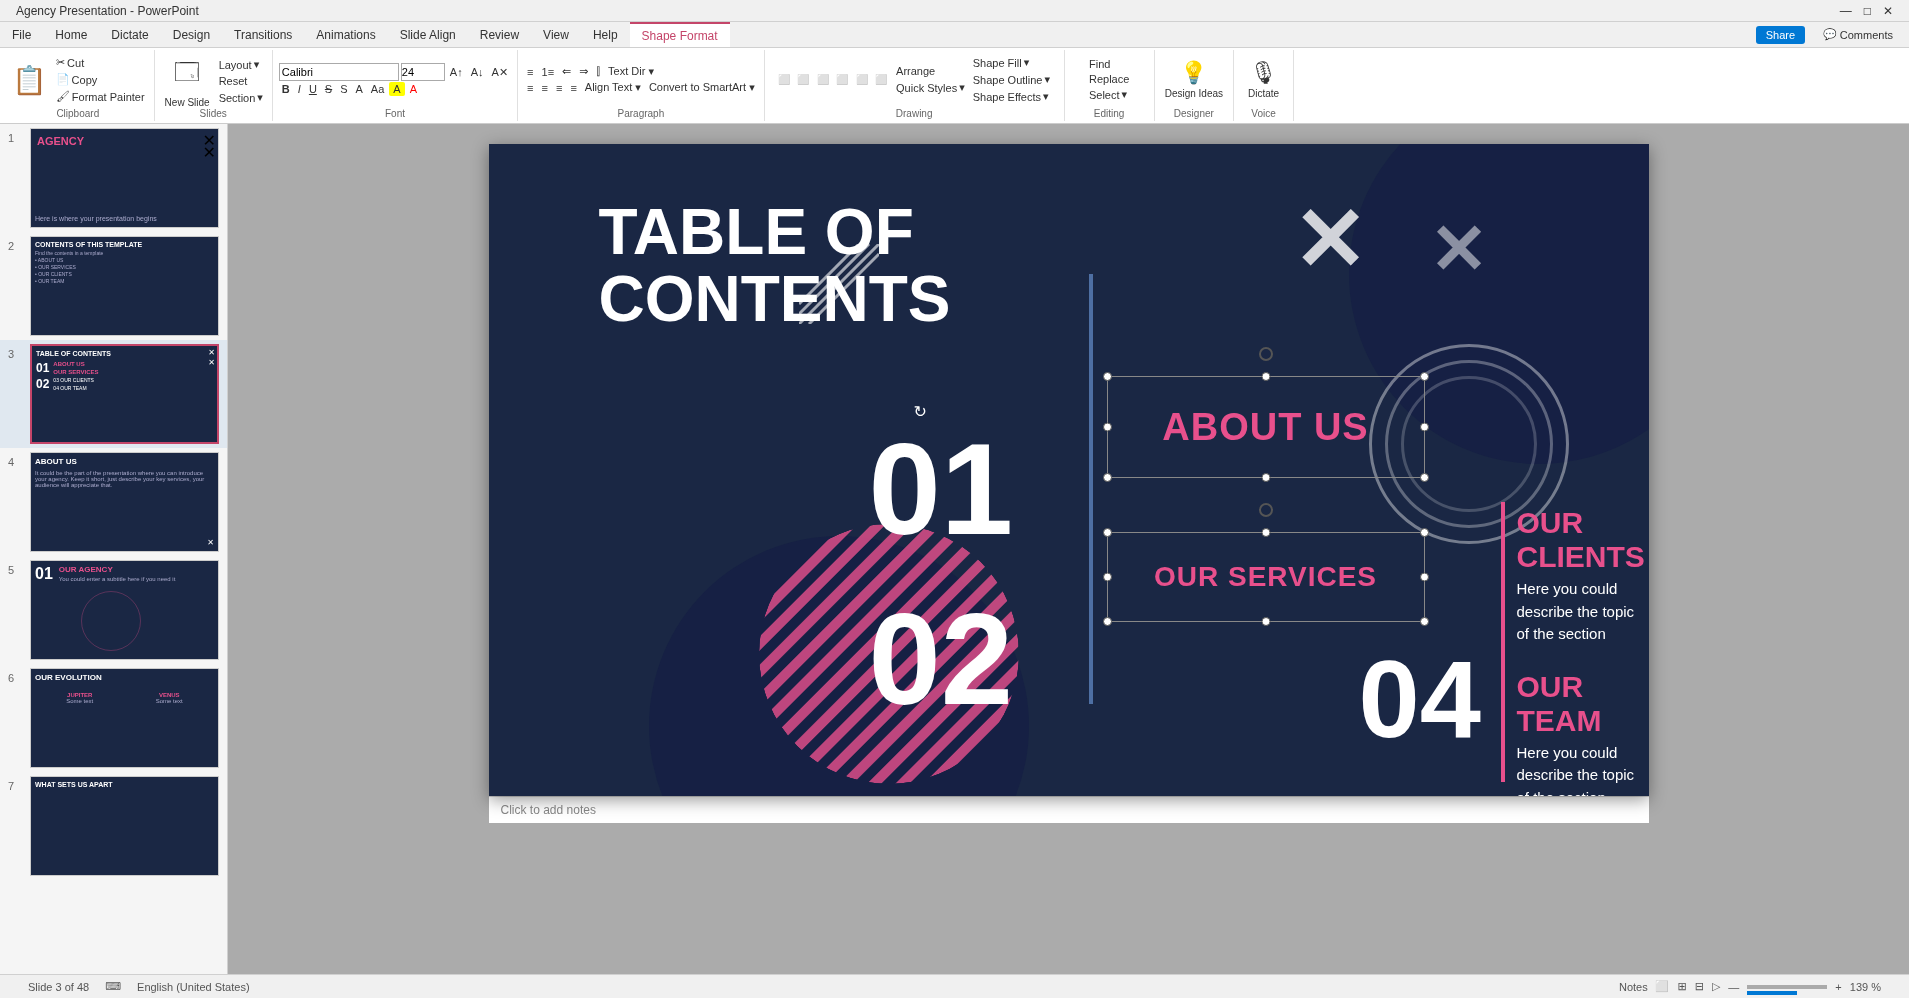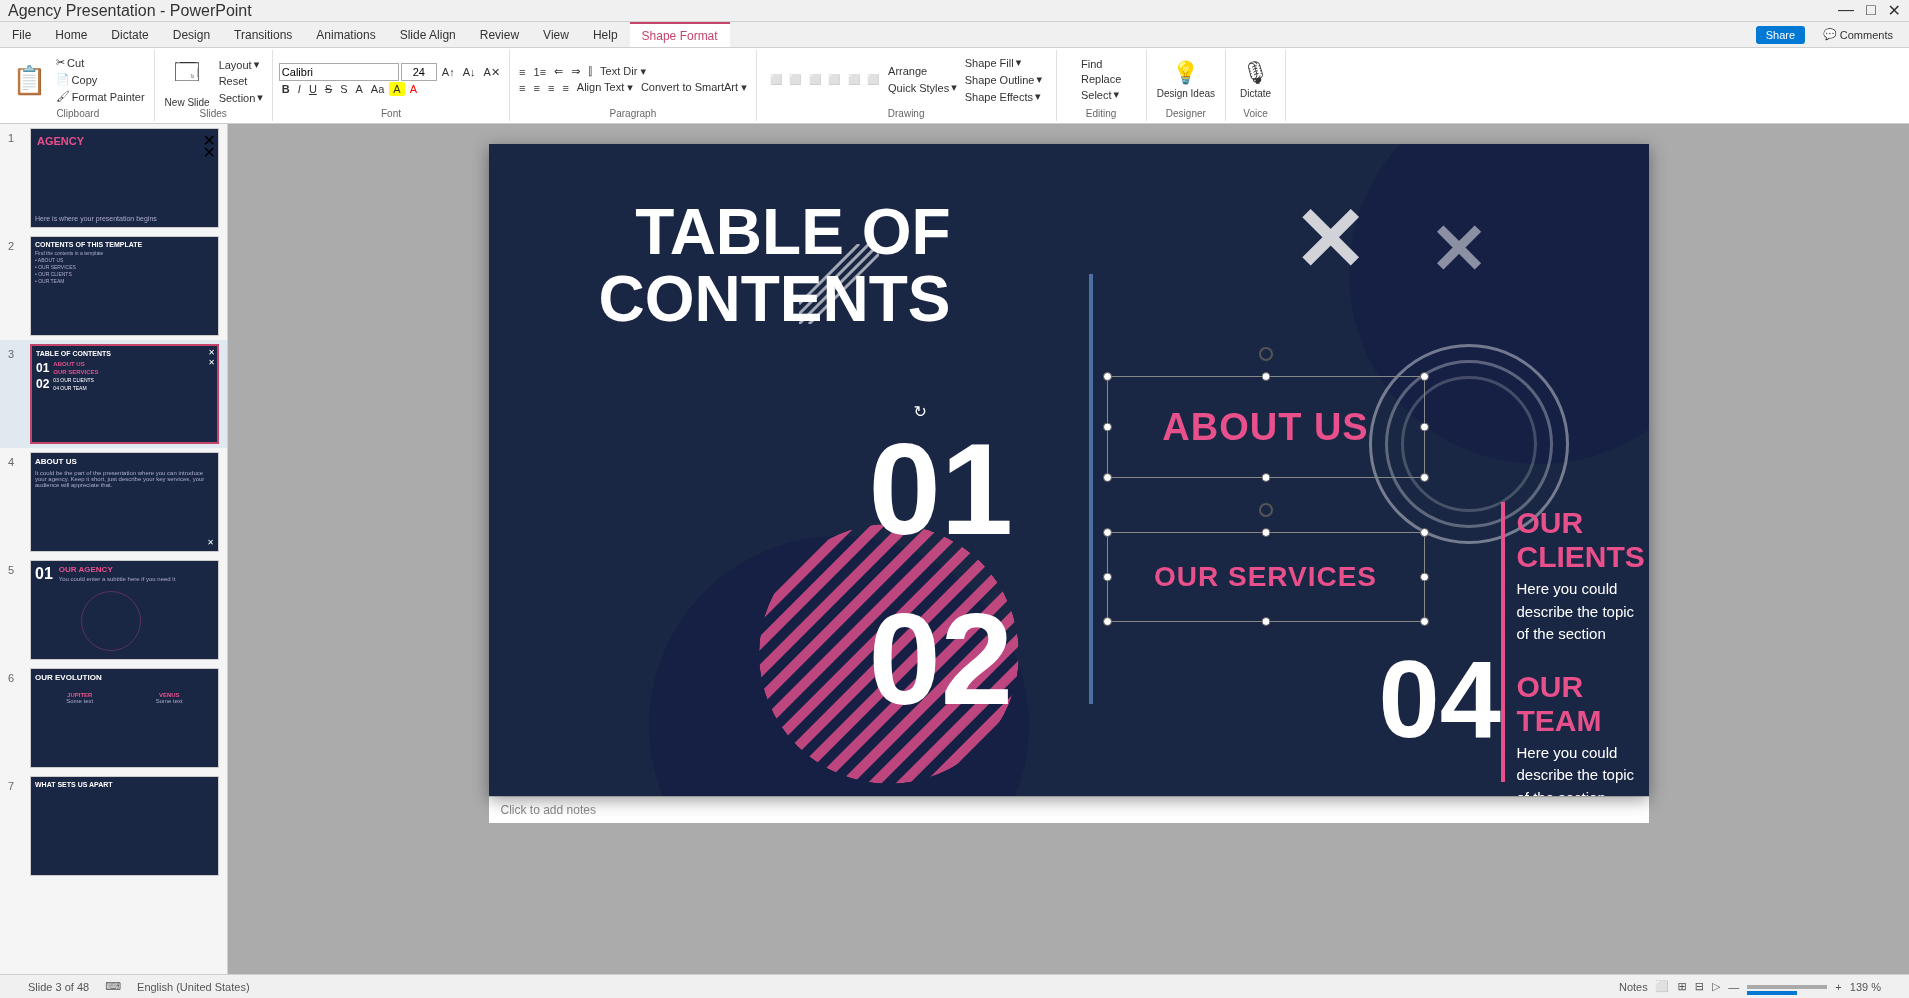--- a/index.html
+++ b/index.html
@@ -1,33 +1,33 @@
 <!DOCTYPE html>
 <html><head>
   <meta charset="utf-8">
   <style>
     * { box-sizing: border-box; margin: 0; padding: 0; }
     body { font-family: 'Segoe UI', Arial, sans-serif; background: #c8c8c8; width: 1909px; height: 998px; overflow: hidden; display: flex; flex-direction: column; }
 
     
-    .title-bar { height: 22px; background: #f0f0f0; display: flex; align-items: center; padding: 0 8px; font-size: 16px; color: #333; justify-content: space-between; border-bottom: 1px solid #d0d0d0; }
+    .title-bar { height: 22px; background: #f0f0f0; display: flex; align-items: center; padding: 0 16px; font-size: 12px; color: #333; justify-content: space-between; border-bottom: 1px solid #d0d0d0; }
     .title-bar-left { display: flex; gap: 16px; }
     .title-bar-right { display: flex; gap: 12px; }
     .ribbon-tabs { display: flex; height: 26px; background: #f0f0f0; border-bottom: 1px solid #d0d0d0; }
     .ribbon-tab { padding: 4px 12px; font-size: 12px; color: #333; cursor: pointer; display: flex; align-items: center; }
     .ribbon-tab.active { background: white; border-top: 2px solid #c44569; color: #c44569; }
     .ribbon-tab.shape-format { color: #c44569; }
     .ribbon-content { display: flex; height: 72px; background: white; align-items: stretch; padding: 2px 4px; gap: 0; }
     .ribbon-group { display: flex; flex-direction: column; align-items: center; padding: 2px 6px; border-right: 1px solid #e0e0e0; position: relative; min-width: 60px; }
     .ribbon-group-label { font-size: 10px; color: #666; position: absolute; bottom: 2px; left: 0; right: 0; text-align: center; }
     .ribbon-group-content { display: flex; flex-direction: column; gap: 1px; flex: 1; justify-content: center; padding-bottom: 12px; }
     .ribbon-row { display: flex; align-items: center; gap: 2px; }
     .ribbon-btn { font-size: 11px; color: #333; padding: 1px 3px; cursor: pointer; white-space: nowrap; display: flex; align-items: center; gap: 2px; border-radius: 2px; }
     .ribbon-btn.large { flex-direction: column; font-size: 10px; padding: 2px 4px; min-width: 40px; text-align: center; }
-    .font-size-box { width: 36px; height: 18px; border: 1px solid #aaa; font-size: 11px; text-align: center; }
+    .font-size-box { width: 44px; height: 18px; border: 1px solid #aaa; font-size: 11px; }
     .font-name-box { width: 120px; height: 18px; border: 1px solid #aaa; font-size: 11px; padding: 0 2px; }
     .share-btn { background: #0078d4; color: white; font-size: 11px; padding: 3px 10px; border-radius: 3px; cursor: pointer; margin: auto 4px; }
     .comments-btn { font-size: 11px; color: #333; padding: 3px 8px; cursor: pointer; display: flex; align-items: center; gap: 3px; }
     .top-right { display: flex; align-items: center; gap: 6px; padding: 0 8px; }
 
     
     .main-area { display: flex; flex: 1; overflow: hidden; }
 
     
     .slide-panel { width: 228px; background: #f5f5f5; border-right: 1px solid #d0d0d0; overflow-y: auto; flex-shrink: 0; }
@@ -357,21 +357,21 @@
               <rect x="10" y="0" width="10" height="20" fill="transparent"></rect>
             </pattern>
             <clipPath id="circle-clip">
               <circle cx="130" cy="130" r="130"></circle>
             </clipPath>
           </defs>
           <circle cx="130" cy="130" r="130" fill="url(#pink-stripes)" clip-path="url(#circle-clip)"></circle>
         </svg>
       </div>
 
-      <div style="position:absolute;top:55px;left:110px;text-align:right;">
+      <div style="position:absolute;top:55px;left:110px;">
         <div style="font-size:64px;font-weight:900;color:white;line-height:1.05;font-family:Arial,sans-serif;">
           <div>TABLE OF</div>
           <div>CONTENTS</div>
         </div>
       </div>
 
       <div style="position:absolute;left:600px;top:130px;width:4px;height:430px;background:#4e6fa3;"></div>
 
       <div style="position:absolute;left:380px;top:280px;font-size:130px;font-weight:900;color:white;font-family:Arial;line-height:1;">01</div>
 
@@ -408,21 +408,21 @@
         <div style="position:absolute;right:-5px;top:50%;transform:translateY(-50%);width:9px;height:9px;background:white;border:1px solid #555;border-radius:50%;"></div>
 
         <div style="position:absolute;top:-30px;left:50%;transform:translateX(-50%);width:14px;height:14px;border:2px solid #555;border-radius:50%;cursor:grab;"></div>
 
         <div style="font-size:28px;font-weight:900;color:#e8508c;font-family:Arial;letter-spacing:1px;">OUR SERVICES</div>
       </div>
 
       <div style="position:absolute;left:425px;top:470px;font-size:16px;color:white;cursor:grab;">↻</div>
 
 
-      <div style="position:absolute;left:870px;top:500px;font-size:110px;font-weight:900;color:white;font-family:Arial;line-height:1;margin-left:20px;">04</div>
+      <div style="position:absolute;left:870px;top:500px;font-size:110px;font-weight:900;color:white;font-family:Arial;line-height:1;">04</div>
 
       <div style="position:absolute;left:1012px;top:358px;width:4px;height:280px;background:#e8508c;"></div>
 
       <div style="position:absolute;left:1028px;top:362px;">
         <div style="font-size:30px;font-weight:900;color:#e8508c;font-family:Arial;">OUR CLIENTS</div>
         <div style="font-size:15px;color:white;margin-top:4px;line-height:1.5;max-width:240px;">Here you could describe the topic of the section</div>
         <div style="font-size:30px;font-weight:900;color:#e8508c;font-family:Arial;margin-top:24px;">OUR TEAM</div>
         <div style="font-size:15px;color:white;margin-top:4px;line-height:1.5;max-width:240px;">Here you could describe the topic of the section</div>
       </div>
 

